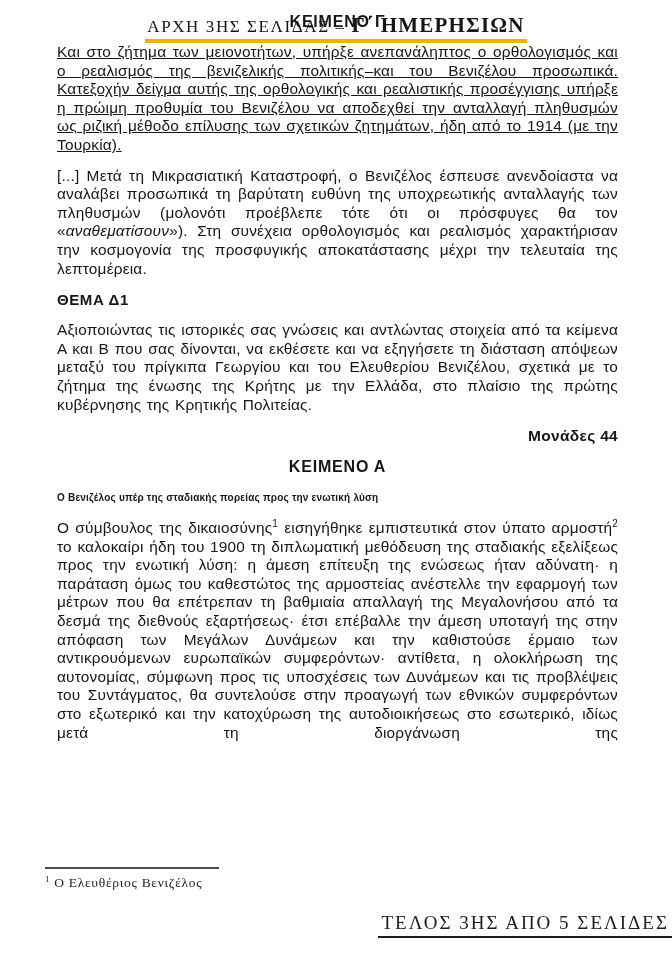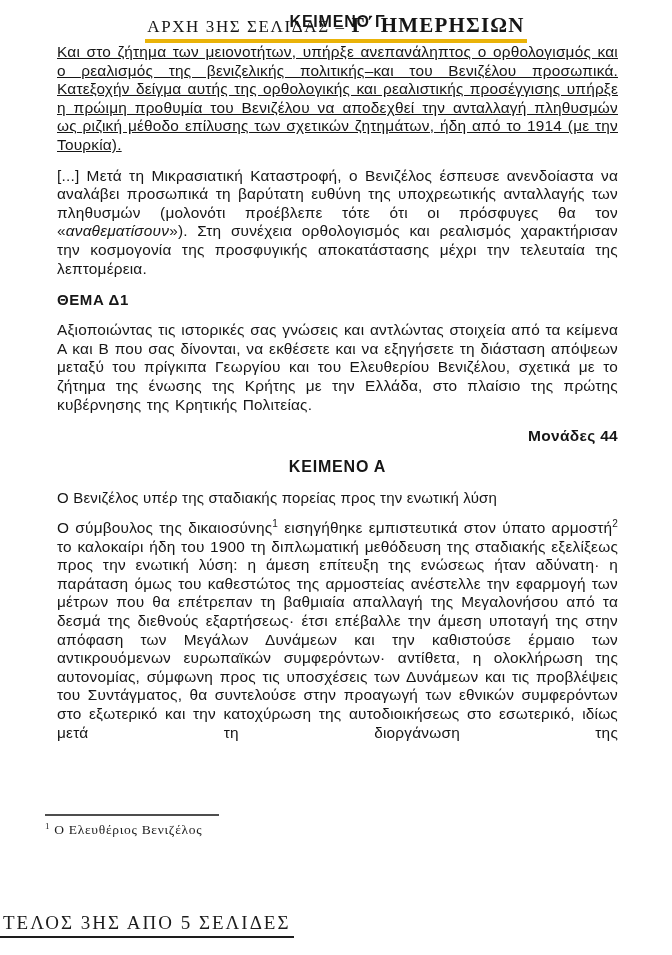--- a/index.html
+++ b/index.html
@@ -86,59 +86,59 @@
     text-align: right;
     font-weight: bold;
     font-size: 15.5px;
     line-height: 19px;
     letter-spacing: 0.3px;
   }
 
   .ka-heading { margin-top: 8px; }
   .subtitle {
     margin-top: 1px;
-    font-size: 15px;
-    font-weight: normal;
+    font-size: 10px;
+    font-weight: bold;
     line-height: 19px;
     letter-spacing: 0.2px;
   }
   .justify-last { text-align-last: justify; }
 
   sup.fn-ref {
     font-size: 10px;
     vertical-align: super;
     line-height: 0;
   }
 
   
   .footnotes {
     position: absolute;
     left: 45px;
-    top: 814px;
+    top: 867px;
     font-family: "Liberation Serif", "DejaVu Serif", serif;
     color: #1d1d1d;
   }
   .fn-rule {
     width: 174px;
     height: 2px;
     background: #4e4e4e;
     margin-bottom: 5px;
   }
   .fn {
     font-size: 13.5px;
     line-height: 17.5px;
     letter-spacing: 0.7px;
   }
   .fn sup { font-size: 9px; vertical-align: super; line-height: 0; }
 
   
   .footer {
     position: absolute;
     top: 912px; left: 0; right: 0;
-    text-align: left;
+    text-align: right;
     font-family: "Liberation Serif", "DejaVu Serif", serif;
     white-space: nowrap;
   }
   .footer-underline {
     display: inline-block;
     font-size: 19px;
     letter-spacing: 2px;
     border-bottom: 2px solid #1d1d1d;
     padding: 0 3px 2px 3px;
     color: #1d1d1d;

